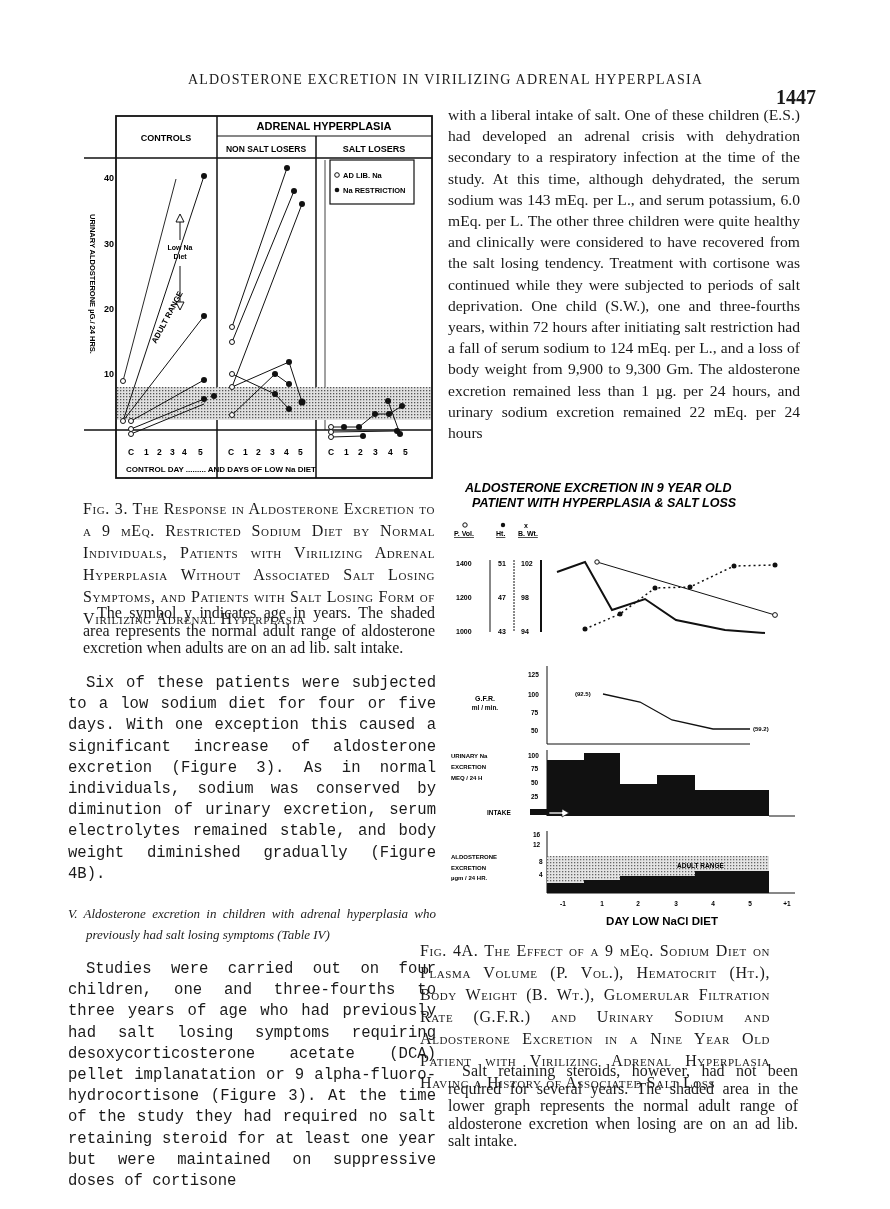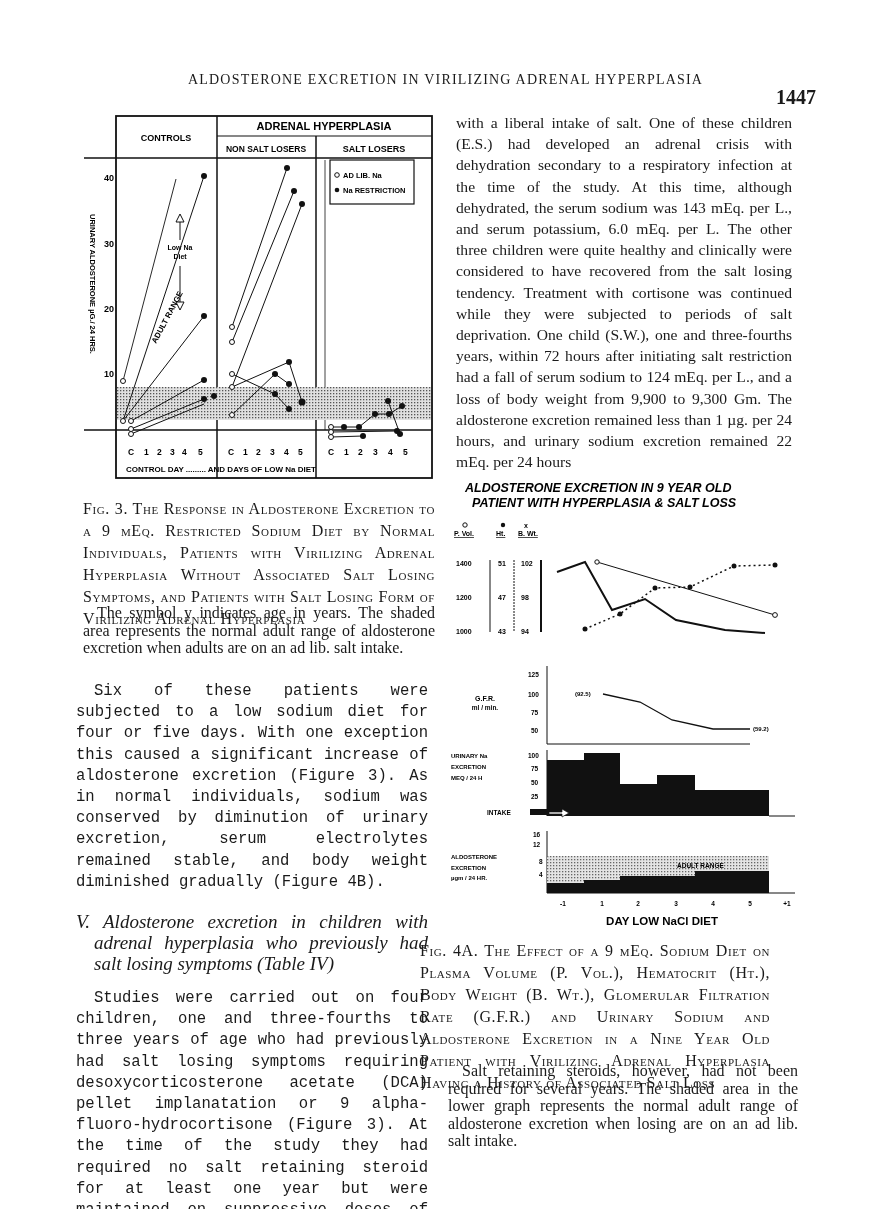--- a/index.html
+++ b/index.html
@@ -1,26 +1,26 @@
 <!DOCTYPE html>
 <html><head>
 <meta charset="utf-8">
 <style>
   html,body{margin:0;padding:0;background:#fff;}
   body{width:890px;height:1209px;position:relative;overflow:hidden;font-family:"Liberation Serif","DejaVu Serif",serif;color:#1a1a1a;}
   .abs{position:absolute;}
   .runhead{top:72px;left:188px;font-size:14px;letter-spacing:1.2px;}
   .pagenum{top:70px;left:776px;font-size:20px;font-weight:bold;margin-top:16px;}
   .col{position:absolute;font-size:15.6px;line-height:21.2px;text-align:justify;}
-  .col p{margin:8px;}
+  .col p{margin:0;}
   .indent{text-indent:18px;font-family:Liberation Mono, monospace;}
   .cap{font-size:16px;line-height:22px;font-variant:small-caps;letter-spacing:0.6px;text-align:justify;}
   .capnote{font-size:16px;line-height:17.5px;text-align:justify;}
   .capnote p{margin:0;text-indent:14px;}
-  .section{font-style:italic;font-size:19px;line-height:21px;padding-left:18px;text-indent:-18px;font-family:Liberation Serif, serif;}
+  .section{font-style:italic;font-size:13px;line-height:21px;padding-left:18px;text-indent:-18px;font-family:Liberation Serif, serif;}
   svg text{font-family:"Liberation Sans","DejaVu Sans",sans-serif;font-weight:bold;}
 </style>
 </head>
 <body>
 
 <div class="abs runhead">ALDOSTERONE EXCRETION IN VIRILIZING ADRENAL HYPERPLASIA</div>
 <div class="abs pagenum">1447</div>
 
 <svg class="abs" style="left:84px;top:114px" width="350" height="366" viewBox="0 0 350 366">
   <defs>

